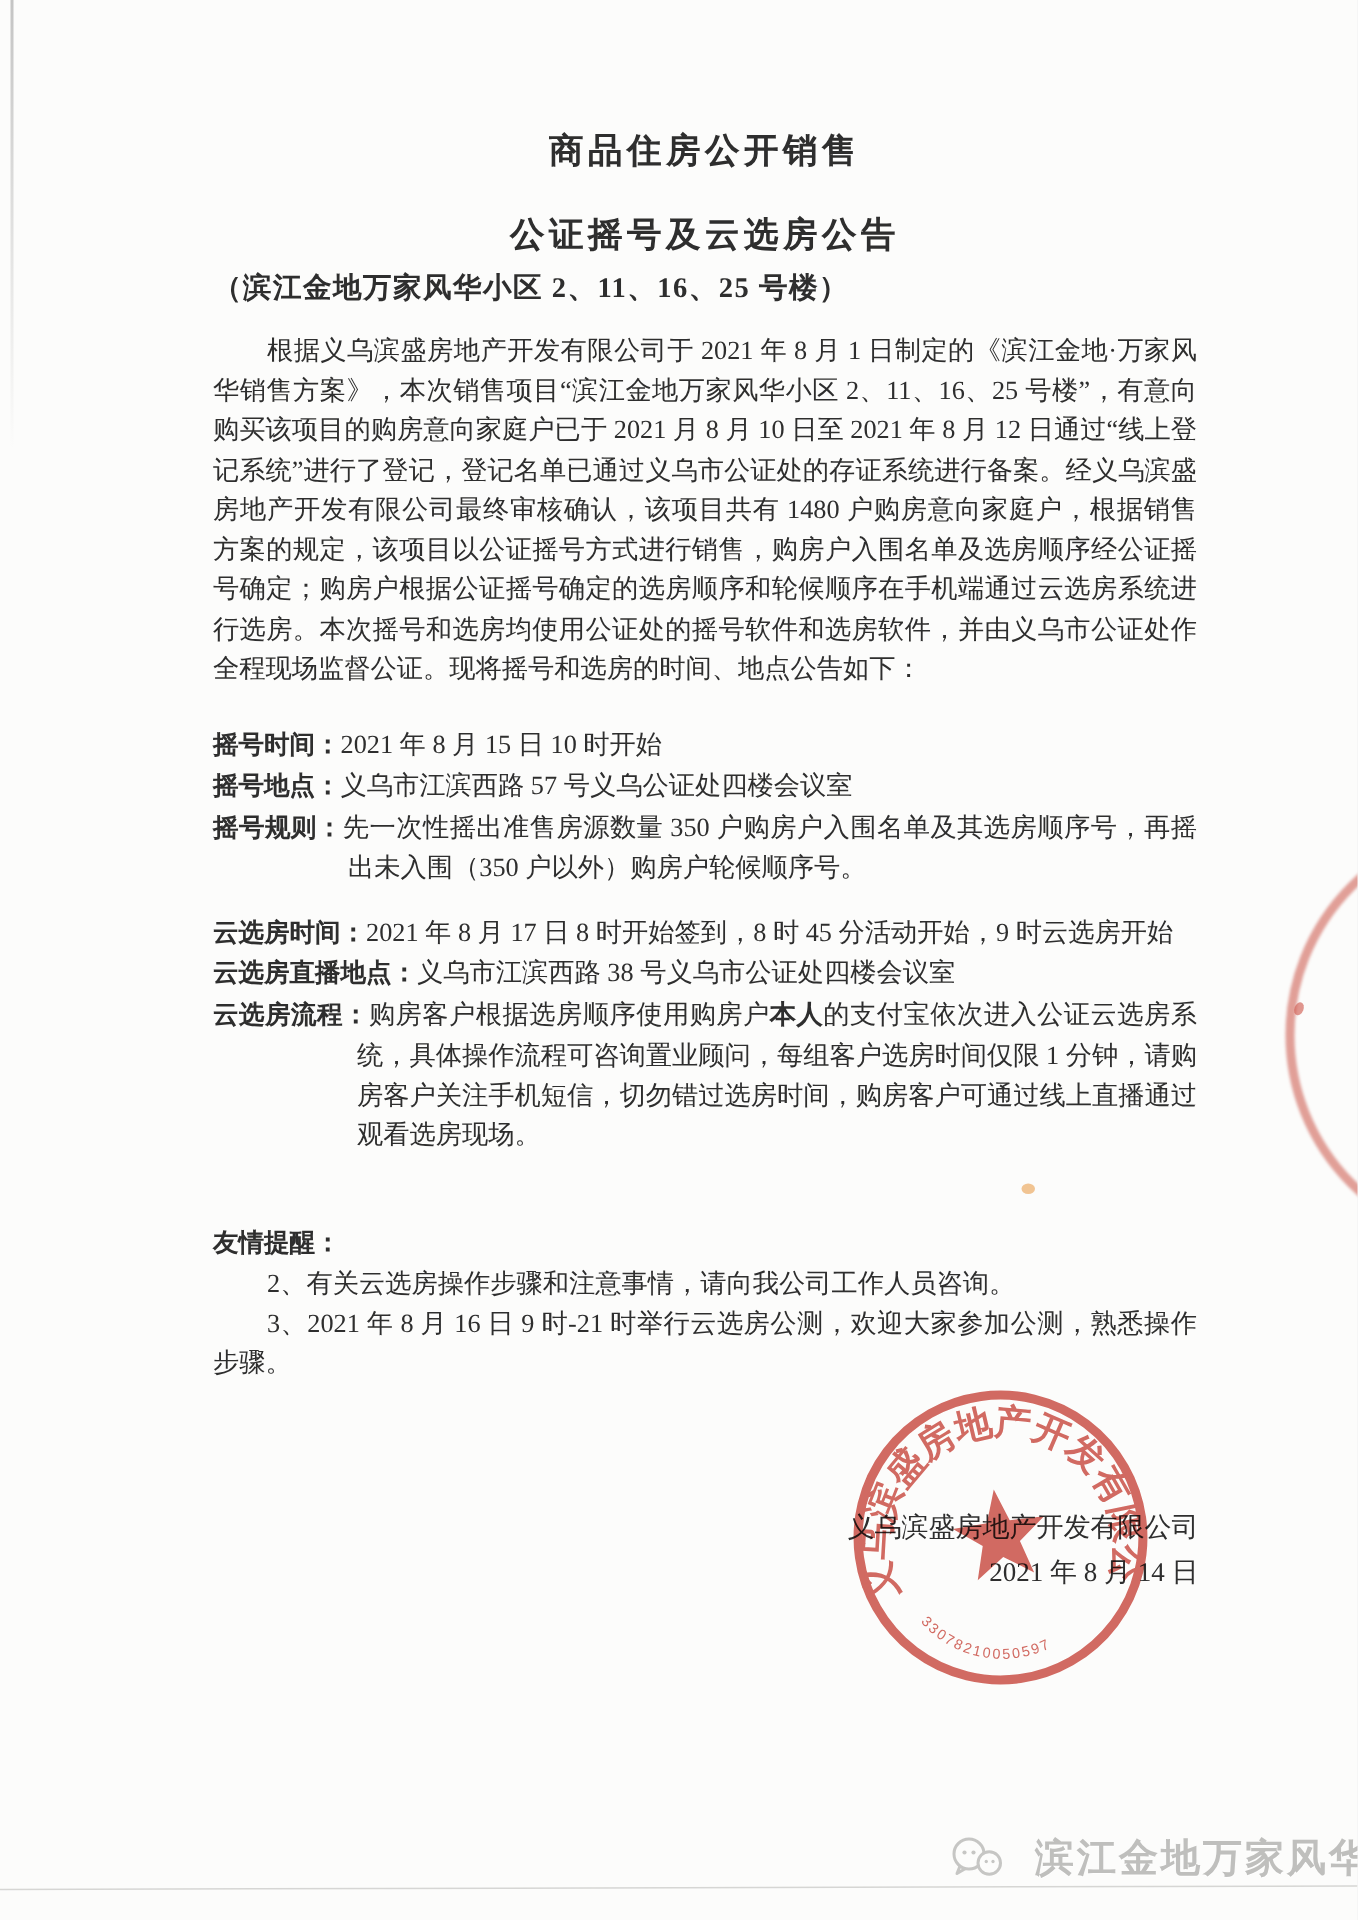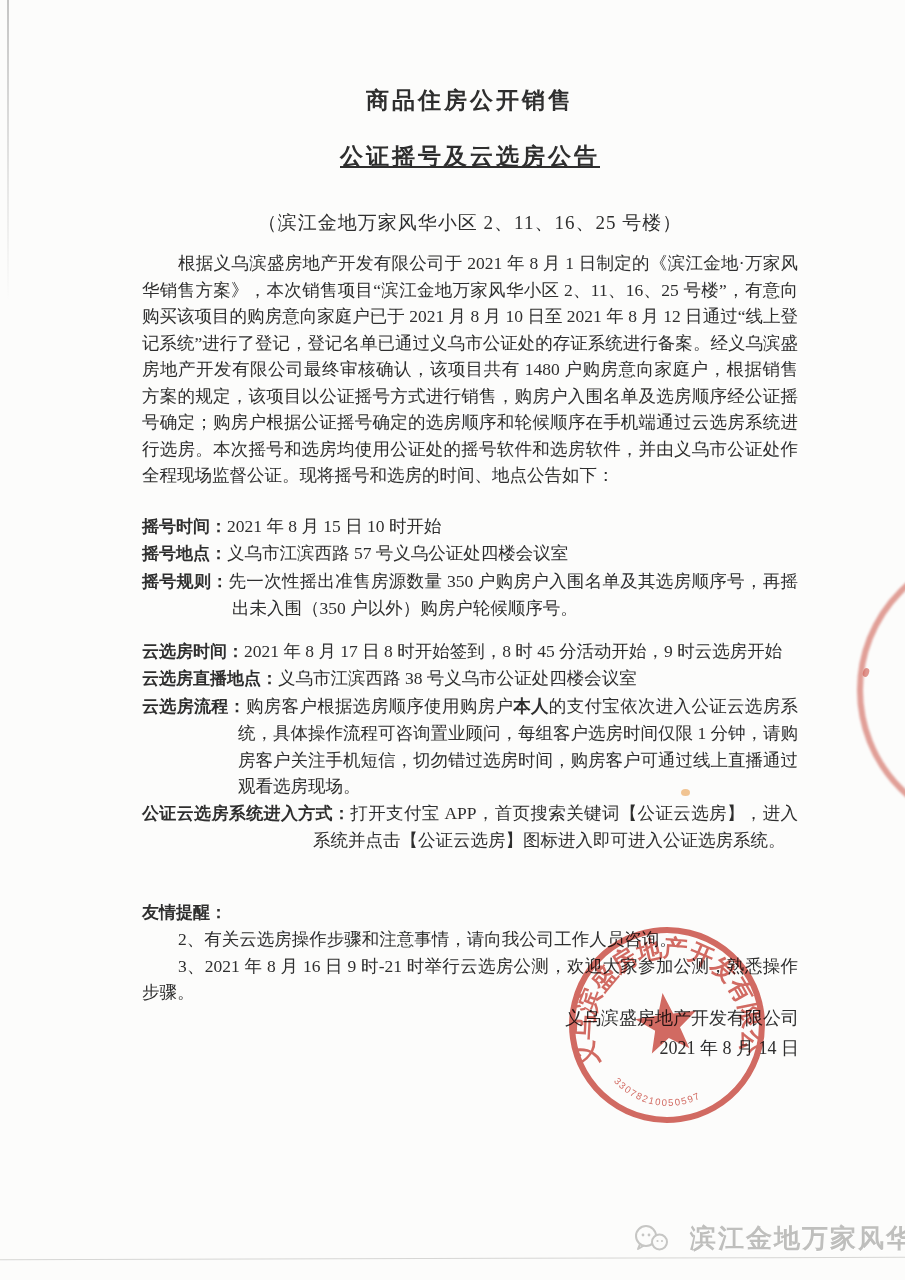--- a/index.html
+++ b/index.html
@@ -18,22 +18,22 @@
   .speck-a { position:absolute; left:681px; top:789px; width:9px; height:7px;
     border-radius:50%; background:rgba(232,150,60,.55); }
   .speck-b { position:absolute; left:863px; top:668px; width:6px; height:9px;
     border-radius:50%; background:rgba(205,82,70,.6); transform:rotate(20deg); }
 
   .doc { position:absolute; left:142px; top:86px; width:656px;
     font-size:17.5px; line-height:26.5px; text-align:justify; }
   .title1, .title2 { text-align:center; font-weight:700; font-size:23px;
     letter-spacing:3px; line-height:30px; margin:0; }
   .title1 { margin-bottom:26px; }
-  .title2 { margin-bottom:38px;text-decoration:underline; }
-  .subtitle { text-align:center; font-weight:400; font-size:19px;
+  .title2 { margin-bottom:8px; }
+  .subtitle { font-weight:700; font-size:19px;
     line-height:26px; margin:0 0 14px; letter-spacing:1px; }
   .intro { margin:0 0 24px; text-indent:36px; }
   .lbl { font-weight:700; font-family:"Liberation Sans","DejaVu Sans",sans-serif;
     font-size:17px; }
   .row { margin:0; }
   .hang-rule  { padding-left:90px;  text-indent:-90px;  margin:0; }
   .hang-flow  { padding-left:96px;  text-indent:-96px;  margin:0; }
   .hang-entry { padding-left:171px; text-indent:-171px; margin:0; }
   .cloud-block { margin-top:16px; }
   .notice-block { margin-top:46px; }
@@ -74,21 +74,20 @@
     <div>
       <p class="row"><span class="lbl">摇号时间：</span><span>2021 年 8 月 15 日 10 时开始</span></p>
       <p class="row"><span class="lbl">摇号地点：</span><span>义乌市江滨西路 57 号义乌公证处四楼会议室</span></p>
       <p class="hang-rule"><span class="lbl">摇号规则：</span><span>先一次性摇出准售房源数量 350 户购房户入围名单及其选房顺序号，再摇出未入围（350 户以外）购房户轮候顺序号。</span></p>
     </div>
 
     <div class="cloud-block">
       <p class="row"><span class="lbl">云选房时间：</span><span>2021 年 8 月 17 日 8 时开始签到，8 时 45 分活动开始，9 时云选房开始</span></p>
       <p class="row"><span class="lbl">云选房直播地点：</span><span>义乌市江滨西路 38 号义乌市公证处四楼会议室</span></p>
       <p class="hang-flow"><span class="lbl">云选房流程：</span><span>购房客户根据选房顺序使用购房户</span><span class="b">本人</span><span>的支付宝依次进入公证云选房系统，具体操作流程可咨询置业顾问，每组客户选房时间仅限 1 分钟，请购房客户关注手机短信，切勿错过选房时间，购房客户可通过线上直播通过观看选房现场。</span></p>
-      <p class="hang-entry"><span class="lbl">公证云选房系统进入方式：</span><span>打开支付宝 APP，首页搜索关键词【公证云选房】，进入系统并点击【公证云选房】图标进入即可进入公证选房系统。</span></p>
     </div>
 
     <div class="notice-block">
       <p class="row lbl">友情提醒：</p>
       <p class="notice-item">2、有关云选房操作步骤和注意事情，请向我公司工作人员咨询。</p>
       <p class="notice-item">3、2021 年 8 月 16 日 9 时-21 时举行云选房公测，欢迎大家参加公测，熟悉操作步骤。</p>
     </div>
   </div>
 
   <div class="signature">

